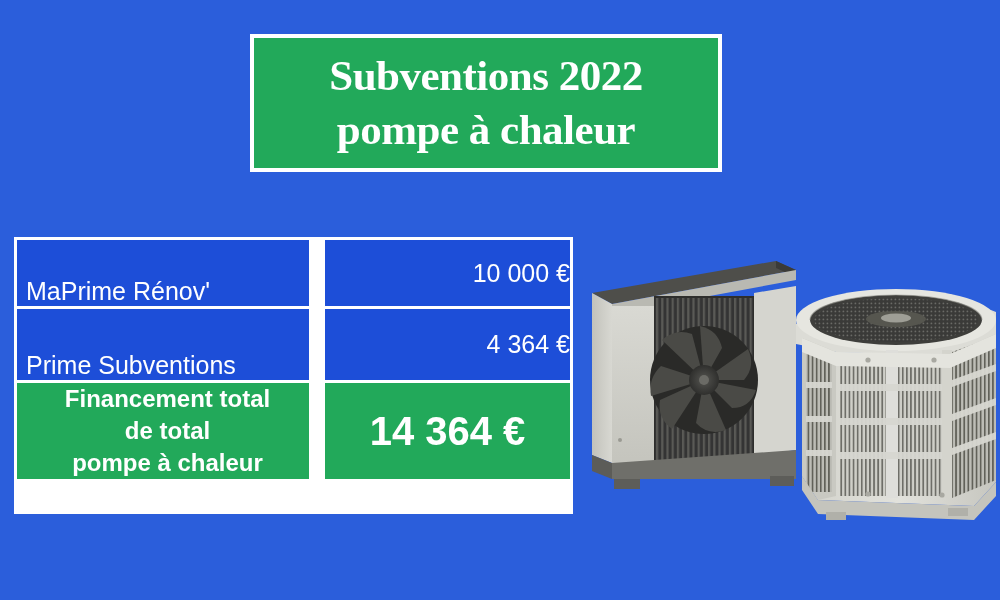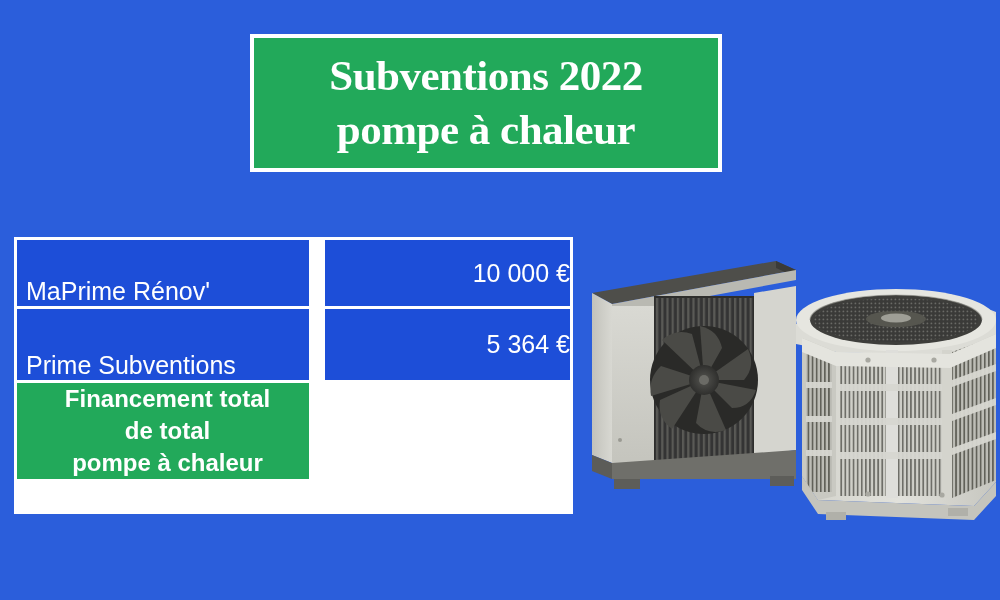--- a/index.html
+++ b/index.html
@@ -146,29 +146,32 @@
       <div class="cell-value blue-cell">
         <span class="value-text">10 000 €</span>
       </div>
     </div>
 
     <div class="table-row row-aid-2">
       <div class="cell-label blue-cell">
         <span class="label-text">Prime Subventions</span>
       </div>
       <div class="cell-value blue-cell">
-        <span class="value-text">5 364 €</span>
+        <span class="value-text">4 364 €</span>
       </div>
     </div>
 
     <div class="table-row row-total">
       <div class="cell-label green-cell">
         <span class="label-text bold">Financement total</span>
         <span class="label-text bold">de total</span>
         <span class="label-text bold">pompe à chaleur</span>
+      </div>
+      <div class="cell-value green-cell">
+        <span class="value-text big">14 364 €</span>
       </div>
     </div>
 
   </div>
 
   <div id="heatpump-image">
     <svg width="422" height="310" viewBox="0 0 422 310" xmlns="http://www.w3.org/2000/svg">
       <defs>
 
         <pattern id="slats" width="5.2" height="6" patternUnits="userSpaceOnUse">

